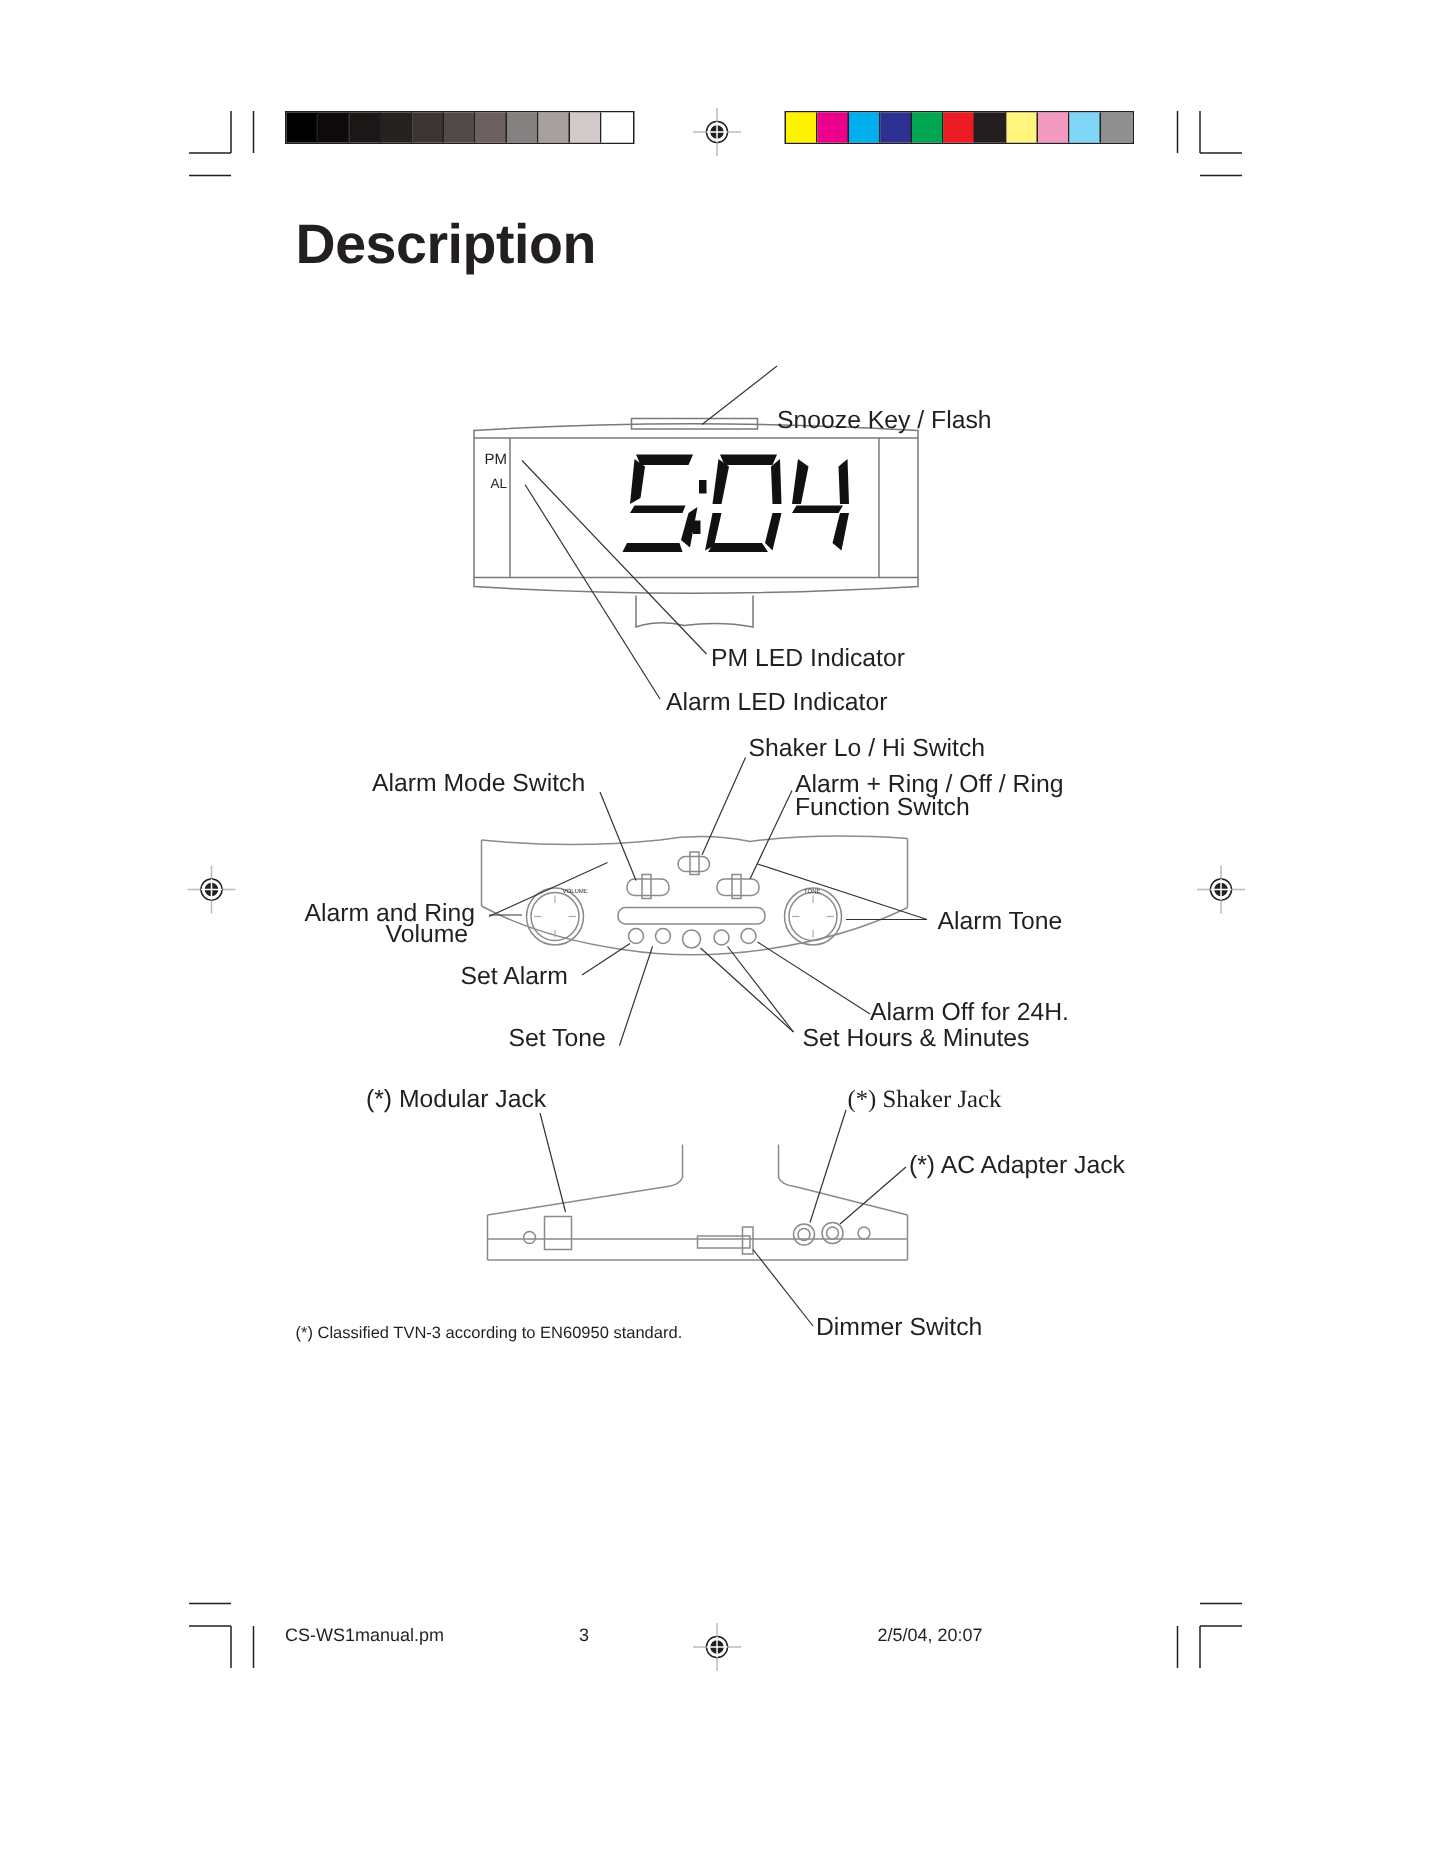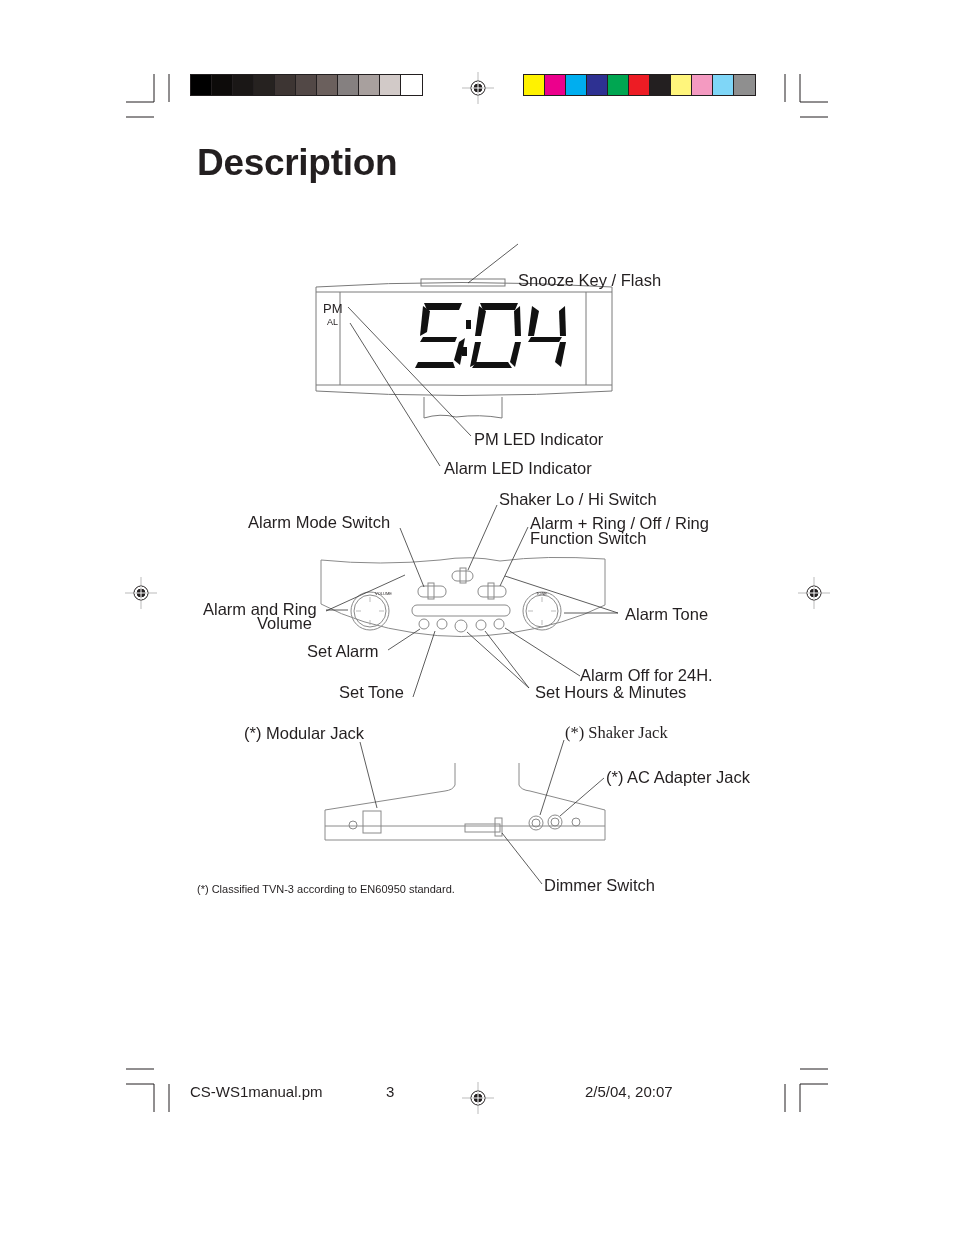--- a/index.html
+++ b/index.html
@@ -6,21 +6,21 @@
   body { width:954px; height:1235px; position:relative; overflow:hidden;
          font-family:"Liberation Sans", sans-serif; color:#231f20; }
   .swatch-row { position:absolute; top:74px; height:20px; display:flex;
                 border:1px solid #231f20; }
   .swatch { width:21px; height:20px; border-right:1px solid #231f20; box-sizing:border-box; }
   .swatch:last-child { border-right:none; }
   .title { position:absolute; left:197px; top:142px; font-size:37px; font-weight:bold;
            letter-spacing:-0.3px; }
   .lbl { position:absolute; font-size:16.5px; white-space:nowrap; line-height:16px; }
   .note { position:absolute; font-size:11px; white-space:nowrap; }
-  .footer-text { position:absolute; font-size:15px; top:1083px; white-space:nowrap; }
+  .footer-text { position:absolute; font-size:12px; top:1083px; white-space:nowrap; }
   svg.diagram { position:absolute; left:0; top:0; }
 </style>
 </head>
 <body>
 
 <svg class="diagram" width="954" height="1235">
   <g stroke="#231f20" stroke-width="1" fill="none">
 
     <line x1="126" y1="102" x2="154" y2="102"></line>
     <line x1="154" y1="74" x2="154" y2="102"></line>
@@ -143,21 +143,21 @@
     <polygon points="475,342 481,342 476,364 470,367"></polygon>
     <polygon points="515,342 521,342 515,367 510,362"></polygon>
     <polygon points="476,362 508,362 512,368 472,368"></polygon>
 
     <polygon points="532,306 539,311 534,336 528,336"></polygon>
     <polygon points="565,306 566,336 560,336 559,311"></polygon>
     <polygon points="531,337 562,337 559,342 528,342"></polygon>
     <polygon points="560,342 566,342 561,367 555,362"></polygon>
   </g>
 </svg>
-<div class="note" style="left:323px; top:301px; font-size:13px;">PM</div>
+<div class="note" style="left:323px; top:301px; font-size:10px;">PM</div>
 <div class="note" style="left:327px; top:317px; font-size:9px;">AL</div>
 <div class="lbl" style="left:518px; top:236px;margin-top:36px;">Snooze Key / Flash</div>
 <div class="lbl" style="left:474px; top:431px;">PM LED Indicator</div>
 <div class="lbl" style="left:444px; top:460px;">Alarm LED Indicator</div>
 
 <svg class="diagram" width="954" height="1235">
   <g stroke="#8a8a8a" stroke-width="1" fill="none">
     <path d="M321 560 Q380 566 440 560 Q470 555 500 561 Q545 555 605 559"></path>
     <line x1="321" y1="560" x2="321" y2="604"></line>
     <line x1="605" y1="559" x2="605" y2="605"></line>

